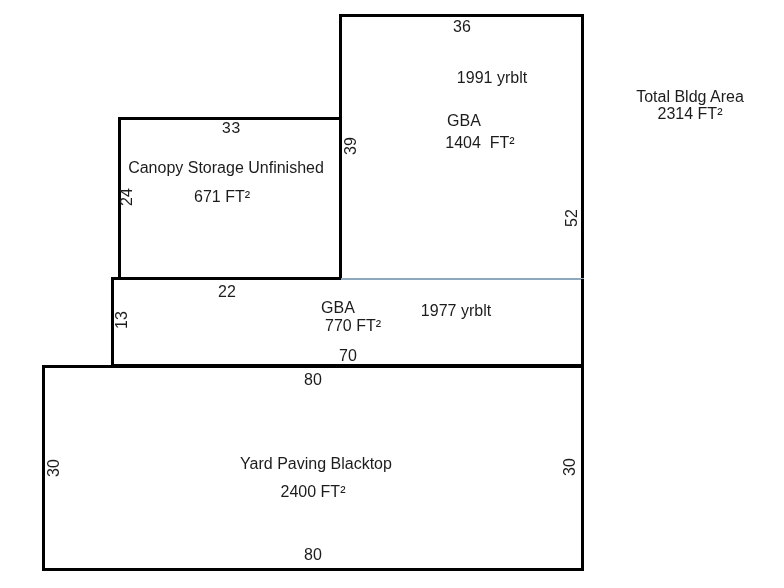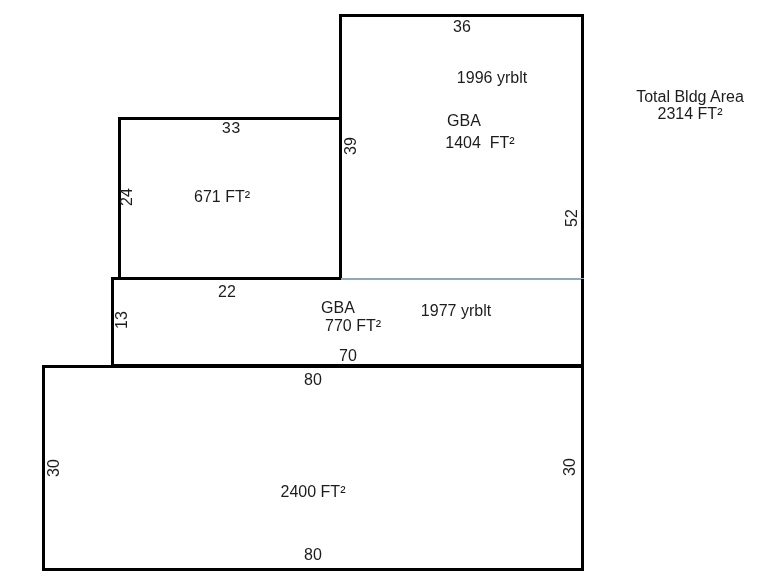--- a/index.html
+++ b/index.html
@@ -56,38 +56,40 @@
 <div class="canvas">
 
   <div class="rect no-bottom building-1998"></div>
   <div class="rect canopy"></div>
   <div class="seg middle-top-seg"></div>
   <div class="divider blue-line"></div>
   <div class="rect no-top middle"></div>
   <div class="rect yard"></div>
 
   <span class="lbl" style="left:462px; top:27px;">36</span>
-  <span class="lbl" style="left:492px; top:78px;">1996 yrblt</span>
+  <span class="lbl" style="left:492px; top:78px;">1991 yrblt</span>
   <span class="lbl" style="left:464px; top:121px;">GBA</span>
   <span class="lbl" style="left:480px; top:143px;">1404  FT²</span>
   <span class="lbl rot" style="left:351px; top:146px;">39</span>
   <span class="lbl rot" style="left:572px; top:218px;">52</span>
 
   <span class="lbl" style="left:231px; top:129px;font-family:Liberation Mono, monospace;">33</span>
+  <span class="lbl" style="left:226px; top:168px;">Canopy Storage Unfinished</span>
   <span class="lbl" style="left:222px; top:197px;">671 FT²</span>
   <span class="lbl rot" style="left:127px; top:197px;">24</span>
 
   <span class="lbl" style="left:227px; top:292px;">22</span>
   <span class="lbl" style="left:338px; top:308px;">GBA</span>
   <span class="lbl" style="left:353px; top:326px;">770 FT²</span>
   <span class="lbl" style="left:456px; top:311px;">1977 yrblt</span>
   <span class="lbl rot" style="left:122px; top:320px;">13</span>
   <span class="lbl" style="left:348px; top:356px;">70</span>
 
   <span class="lbl" style="left:313px; top:380px;">80</span>
+  <span class="lbl" style="left:316px; top:464px;">Yard Paving Blacktop</span>
   <span class="lbl" style="left:313px; top:480px;margin-top:12px;">2400 FT²</span>
   <span class="lbl rot" style="left:54px; top:468px;">30</span>
   <span class="lbl rot" style="left:570px; top:467px;">30</span>
   <span class="lbl" style="left:313px; top:555px;">80</span>
 
   <span class="lbl" style="left:690px; top:97px;">Total Bldg Area</span>
   <span class="lbl" style="left:690px; top:114px;">2314 FT²</span>
 
 </div>
 

